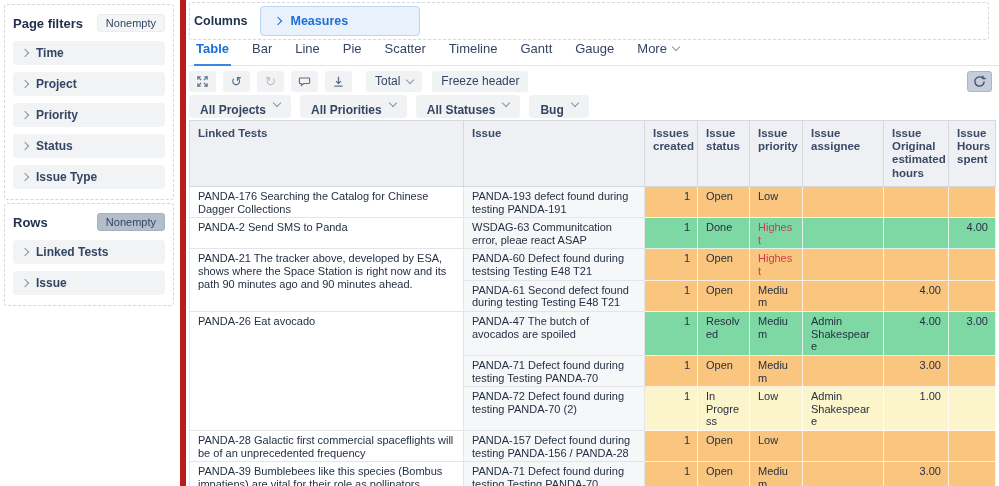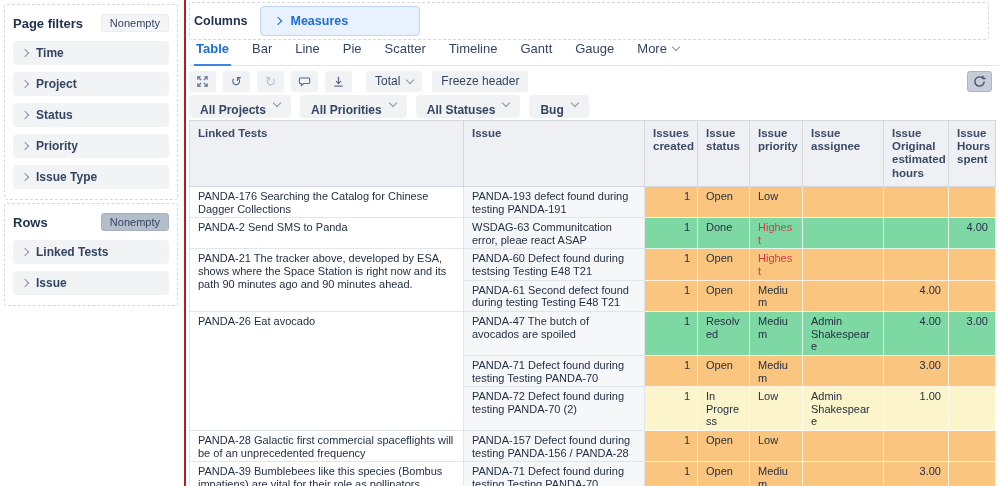--- a/index.html
+++ b/index.html
@@ -2,21 +2,21 @@
 <html><head>
 <meta charset="utf-8">
 <style>
   html,body{margin:0;padding:0}
   body{
     width:999px;height:486px;position:relative;overflow:hidden;
     background:#fff;font-family:"Liberation Sans","DejaVu Sans",sans-serif;
     color:#243044;-webkit-font-smoothing:antialiased;
   }
   
-  .sidebar{position:absolute;left:0;top:0;width:186px;height:486px;background:#fff;border-right:2px solid #b91c1c;box-sizing:border-box;padding:4px 6px 0 4px}
+  .sidebar{position:absolute;left:0;top:0;width:186px;height:486px;background:#fff;border-right:6px solid #b91c1c;box-sizing:border-box;padding:4px 6px 0 4px}
   .dash-box{border:1px dashed #d4d7dc;border-radius:3px;padding:7px 8px 10px;margin-bottom:3px;background:#fff}
   .box-head{display:flex;justify-content:space-between;align-items:center;height:22px}
   .box-title{font-size:13px;font-weight:bold;color:#22324e}
   .badge{font-size:11px;color:#344563;background:#f4f5f7;border:1px solid #ebecf0;border-radius:3px;padding:2px 8px;cursor:pointer}
   .badge.active{background:#b4bdca;border-color:#a6b0bf}
   .side-item{height:24px;margin-top:7px;background:#f2f3f5;border-radius:4px;display:flex;align-items:center;padding:0 9px;gap:8px;cursor:pointer}
   .side-item span.lbl{font-size:12px;font-weight:bold;color:#344563;white-space:nowrap}
   
   .chev{display:inline-block;width:5px;height:5px;border-right:1.4px solid #8993a4;border-bottom:1.4px solid #8993a4}
   .chev.r{transform:rotate(-45deg)}
@@ -68,25 +68,25 @@
         <div class="side-item">
           <span class="chev r"></span>
           <span class="lbl">Time</span>
         </div>
         <div class="side-item">
           <span class="chev r"></span>
           <span class="lbl">Project</span>
         </div>
         <div class="side-item">
           <span class="chev r"></span>
+          <span class="lbl">Priority</span>
+        </div>
+        <div class="side-item">
+          <span class="chev r"></span>
           <span class="lbl">Status</span>
-        </div>
-        <div class="side-item">
-          <span class="chev r"></span>
-          <span class="lbl">Priority</span>
         </div>
         <div class="side-item">
           <span class="chev r"></span>
           <span class="lbl">Issue Type</span>
         </div>
       </div>
   </div>
   <div class="dash-box">
     <div class="box-head">
       <span class="box-title">Rows</span>

